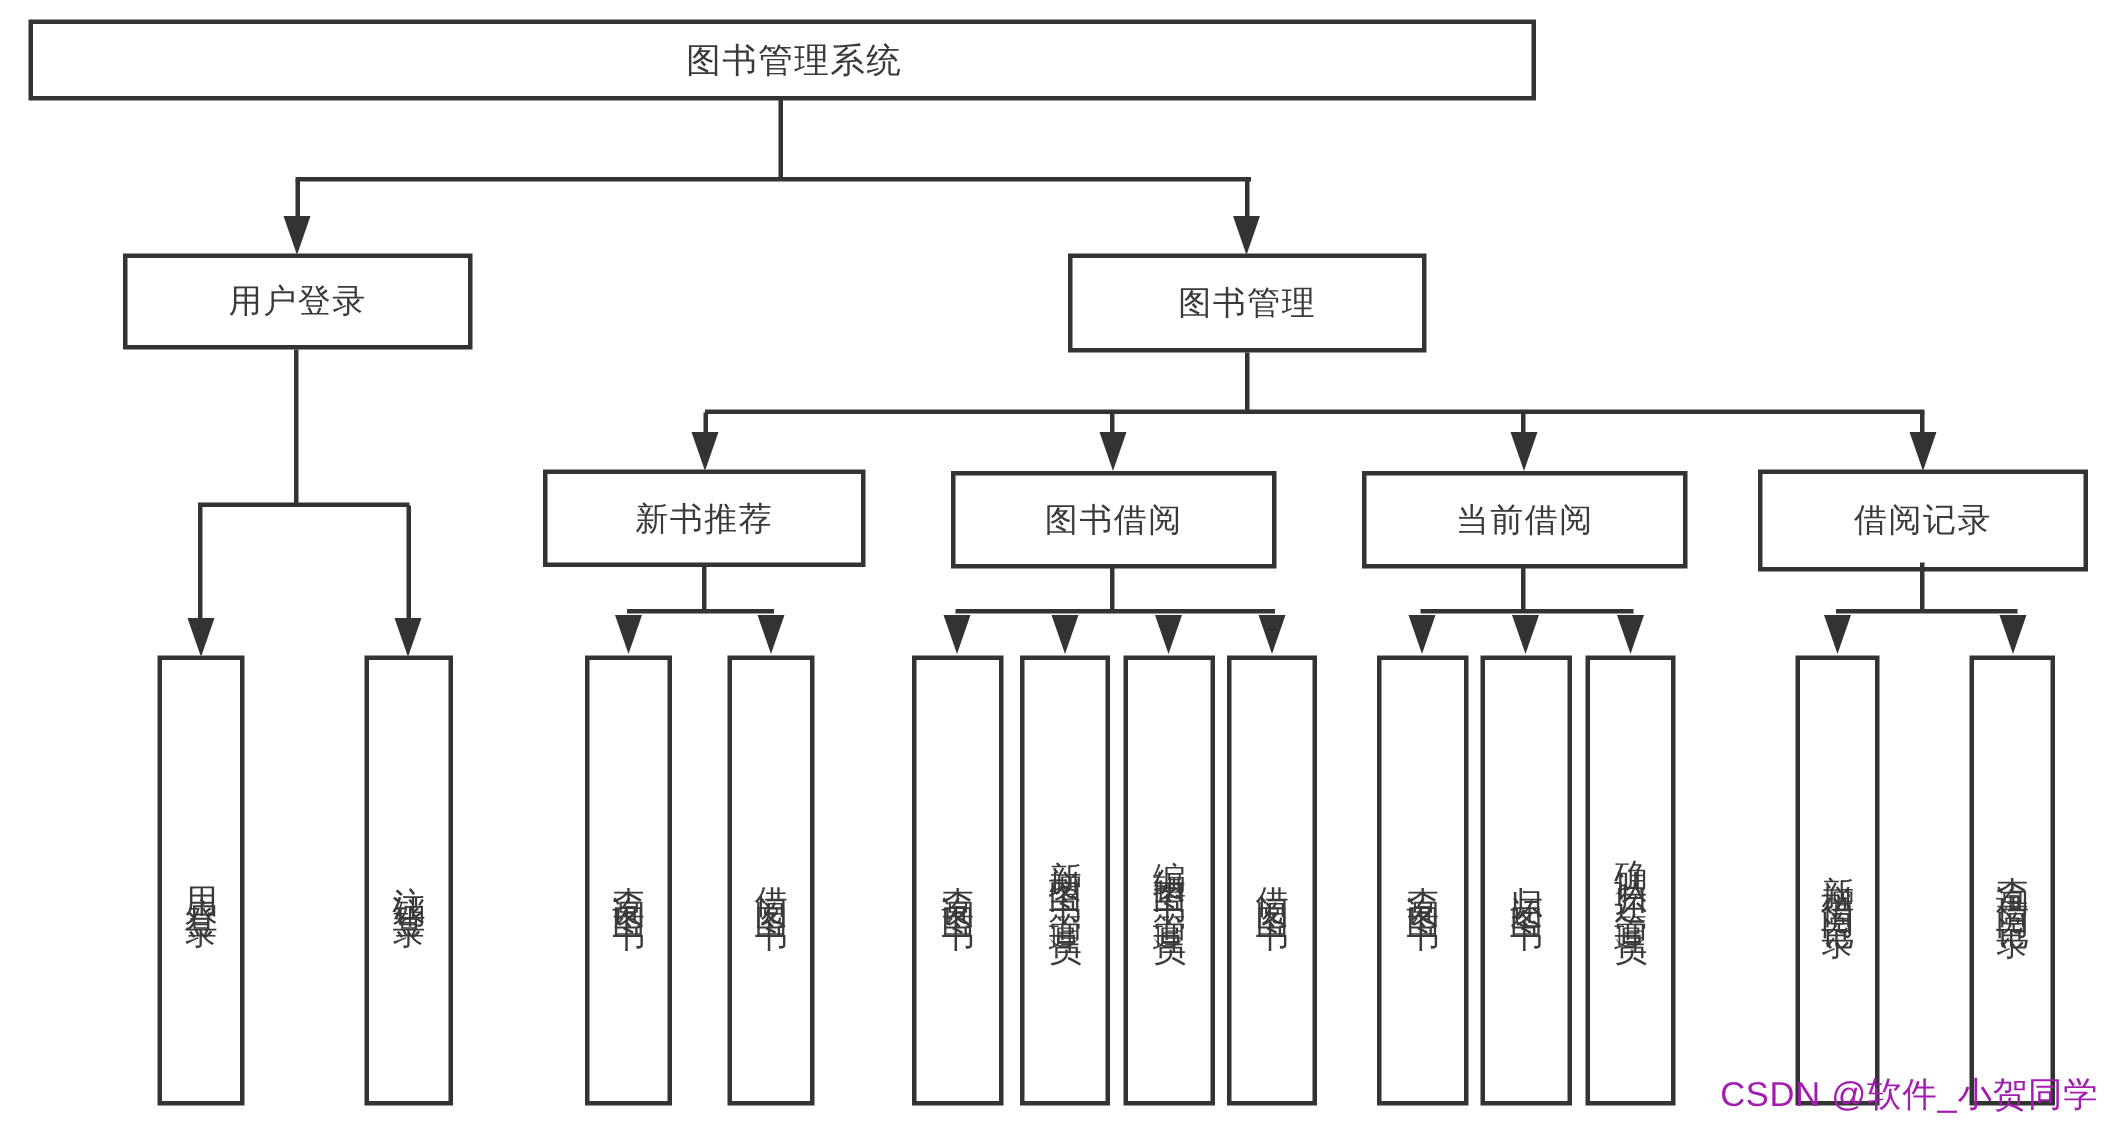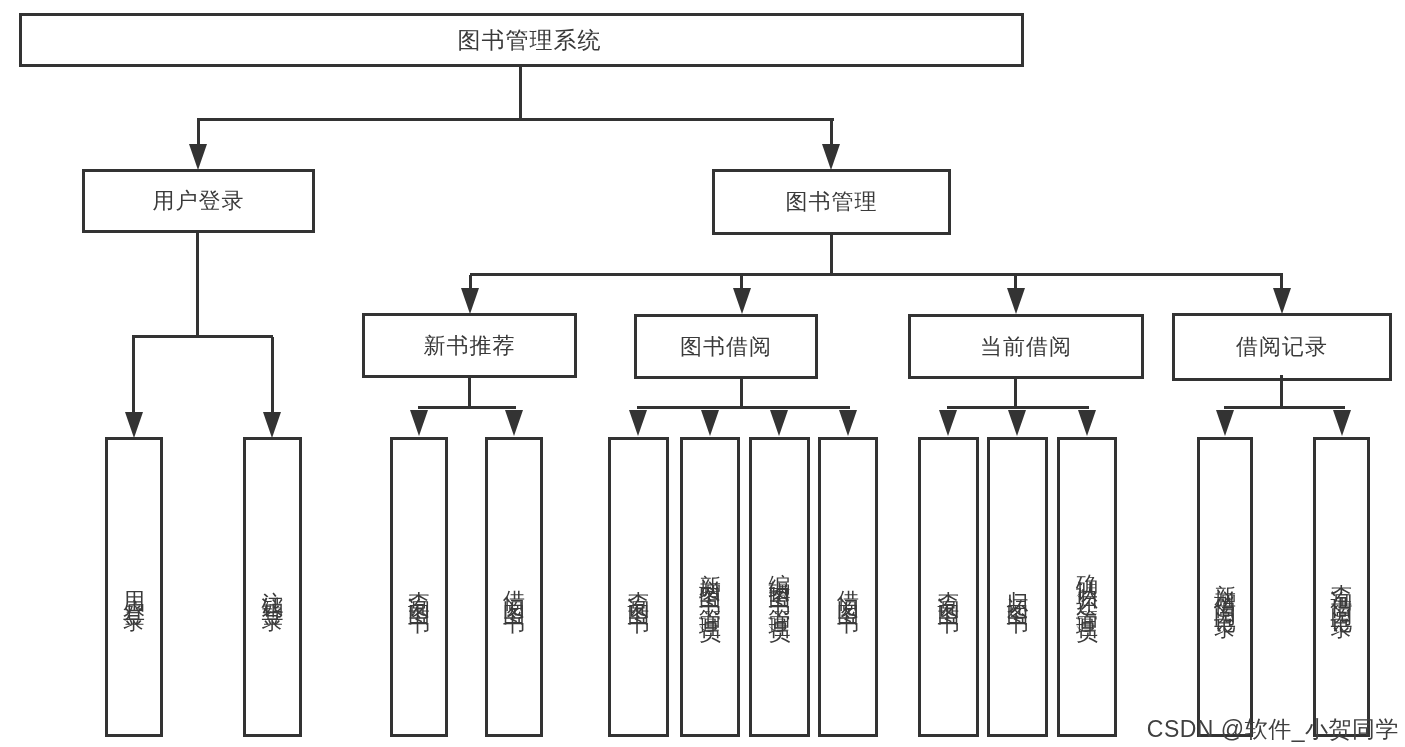--- a/index.html
+++ b/index.html
@@ -24,21 +24,21 @@
   }
   .hline{position:absolute;height:3px;background:#333333;}
   .vline{position:absolute;width:3px;background:#333333;}
   .arr{
     position:absolute;width:0;height:0;
     border-left:9px solid transparent;border-right:9px solid transparent;
     border-top:26px solid #333333;
   }
   .watermark{
     position:absolute;right:6px;bottom:2px;z-index:10;
-    font-size:23px;color:#404040;letter-spacing:0.5px;white-space:nowrap;
+    font-size:23px;color:#a21caf;letter-spacing:0.5px;white-space:nowrap;
   }
 </style>
 </head>
 <body>
 
 <div id="canvas">
 
   <div class="box root" style="left:19px;top:13px;width:1005px;height:54px;padding-left:16px;">
     <span class="hlabel">图书管理系统</span>
   </div>
@@ -71,24 +71,24 @@
   <div class="vline" style="left:1014px;top:275px;height:14px;"></div>
   <div class="vline" style="left:1280px;top:275px;height:14px;"></div>
   <div class="arr" style="left:461px;top:288px;"></div>
   <div class="arr" style="left:733px;top:288px;"></div>
   <div class="arr" style="left:1007px;top:288px;"></div>
   <div class="arr" style="left:1273px;top:288px;"></div>
 
   <div class="box" style="left:362px;top:313px;width:215px;height:65px;">
     <span class="hlabel">新书推荐</span>
   </div>
-  <div class="box" style="left:634px;top:314px;width:184px;height:65px;">
+  <div class="box" style="left:634px;top:314px;width:217px;height:65px;">
     <span class="hlabel">图书借阅</span>
   </div>
-  <div class="box" style="left:908px;top:314px;width:236px;height:65px;">
+  <div class="box" style="left:908px;top:314px;width:217px;height:65px;">
     <span class="hlabel">当前借阅</span>
   </div>
   <div class="box" style="left:1172px;top:313px;width:220px;height:68px;">
     <span class="hlabel">借阅记录</span>
   </div>
 
   <div class="vline" style="left:468px;top:377px;height:31px;"></div>
   <div class="hline" style="left:418px;top:406px;width:98px;"></div>
   <div class="arr" style="left:410px;top:410px;"></div>
   <div class="arr" style="left:505px;top:410px;"></div>

